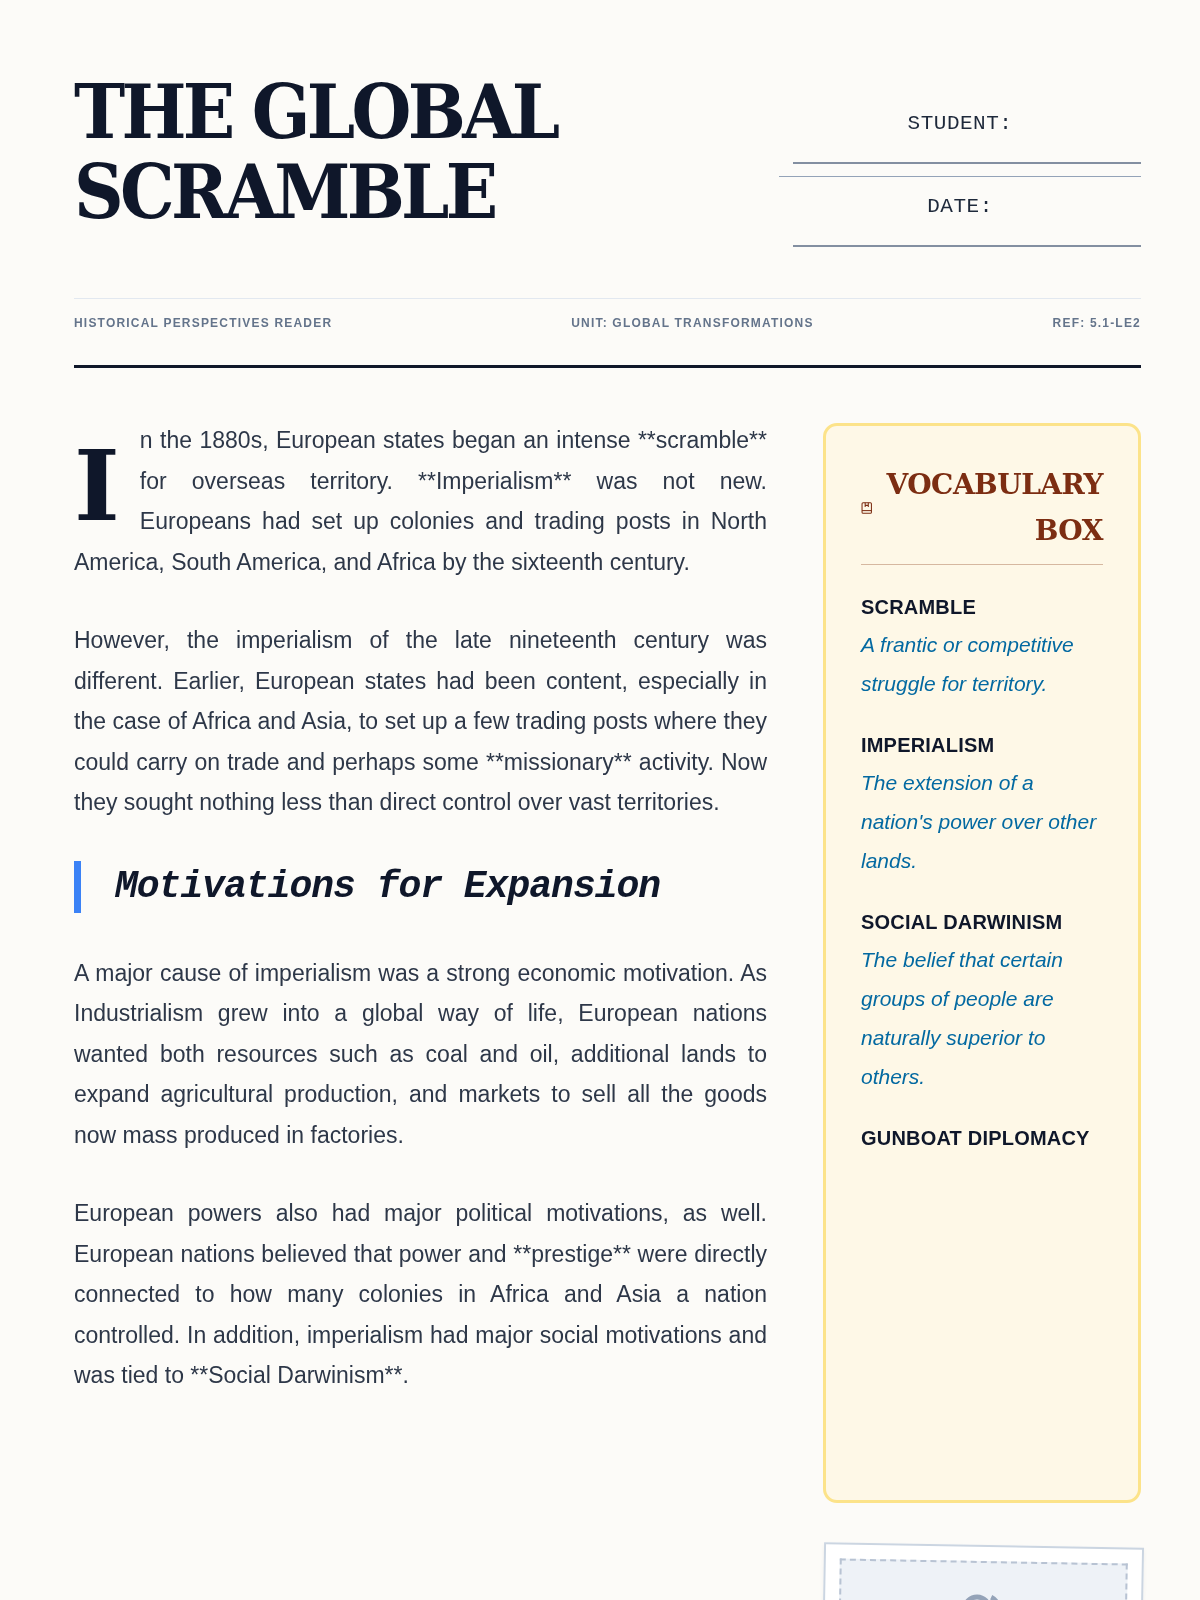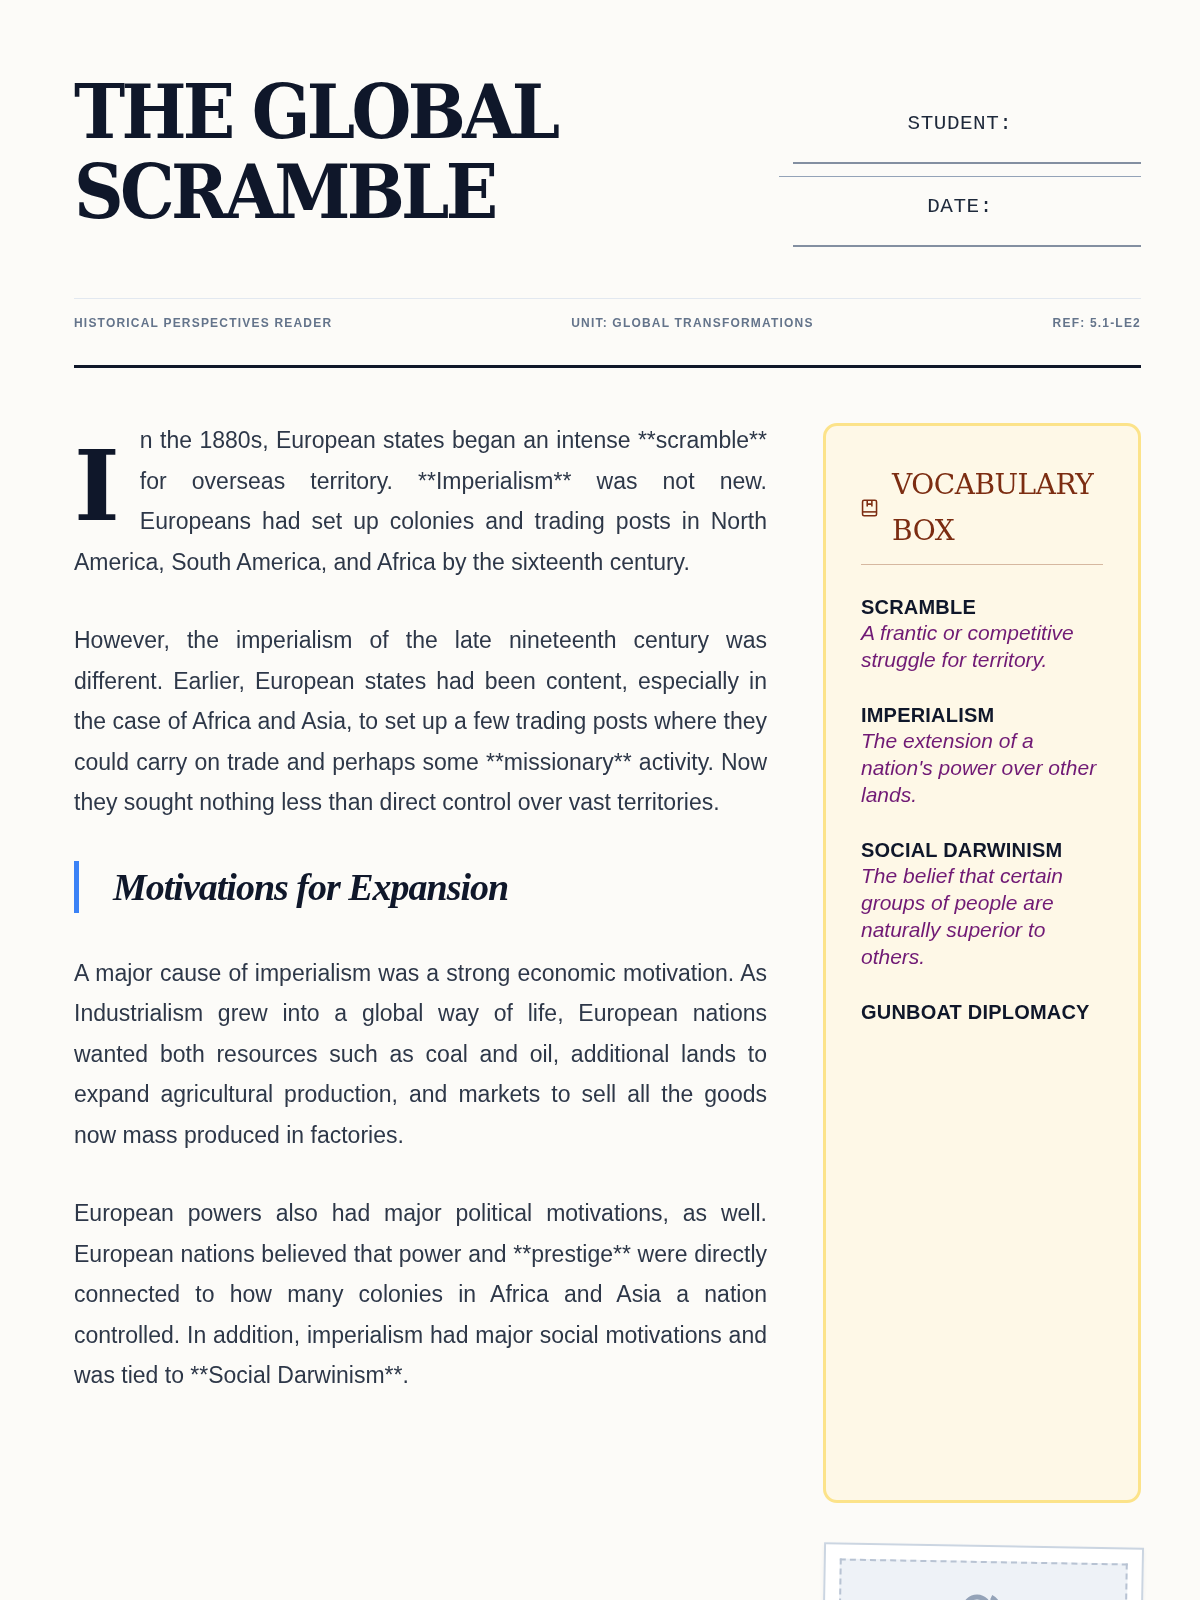--- a/index.html
+++ b/index.html
@@ -45,45 +45,46 @@
     margin: 0 0 38px 0; font-size: 23px; line-height: 40.5px;
     text-align: justify; color: #2d3748;
   }
   .dropcap {
     float: left; font-family: "DejaVu Serif", "Liberation Serif", serif;
     font-weight: 700; font-size: 98px; line-height: 80px;
     color: #0f172a; margin: 22px 20px 0 0; padding-top: 4px;
   }
   .section-heading {
     margin: 10px 0 40px 0; padding-left: 34px;
-    border-left: 5px solid #3b82f6;
-    font-family: Liberation Serif, serif;
+    border-left: 7px solid #3b82f6;
+    font-family: Liberation Mono, monospace;
     font-style: italic; font-weight: 700; font-size: 38px; line-height: 52px;
     color: #0f172a; letter-spacing: -1px;
   }
 
   
   .vocab {
     position: absolute; right: 0; top: 423px; width: 318px; height: 1080px;
     box-sizing: border-box;
     background: #fef8e7; border: 3px solid #fce38a; border-radius: 14px;
     padding: 36px 35px 0 35px;
   }
   .vocab-header { display: flex; align-items: center; padding-bottom: 10px; border-bottom: 1px solid #d6b8a0; }
   .vocab-icon { width: 22px; height: 24px; margin-right: 14px; }
   .vocab-title {
     font-family: "DejaVu Serif", "Liberation Serif", serif;
-    font-weight: 400; font-size: 28px; line-height: 46px; color: #7c2d12;
+    font-weight: 700; font-size: 28px; line-height: 46px; color: #7c2d12;
     letter-spacing: -0.5px;
+    text-align: right;
   }
   .term { margin-top: 30px; }
   .term-word { font-size: 20px; font-weight: 700; color: #0f172a; letter-spacing: 0.2px; line-height: 24px; }
   .term-def {
-    font-size: 21px; line-height: 27px;
-    font-style: italic; color: #701a75;
+    margin-top: 6px; font-size: 21px; line-height: 39px;
+    font-style: italic; color: #0369a1;
   }
 
   
   .photo-card {
     position: absolute; right: -2px; top: 1545px; width: 316px; height: 120px;
     background: #ffffff; border: 2px solid #cbd5e1;
     transform: rotate(1deg); box-shadow: 0 2px 4px rgba(0,0,0,0.05);
   }
   .photo-inner {
     position: absolute; left: 14px; top: 14px; right: 14px; bottom: 0;

